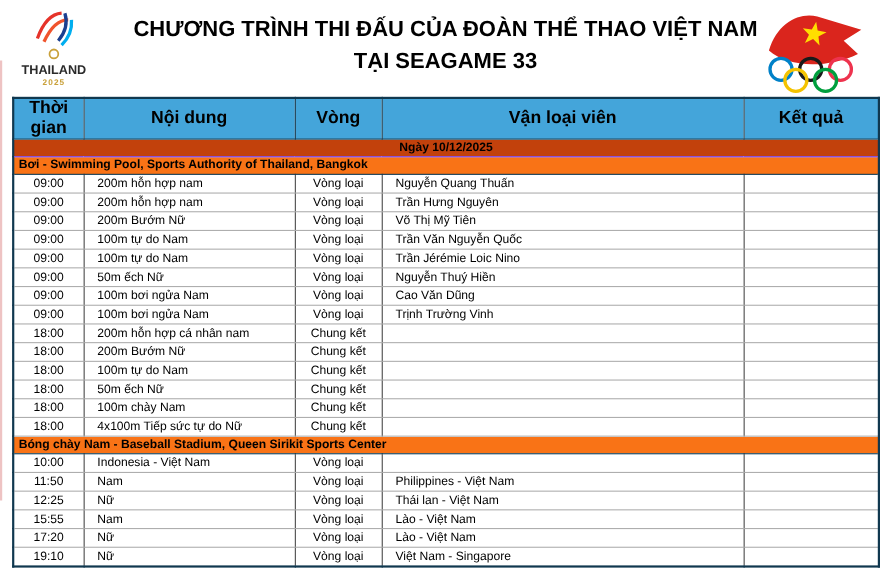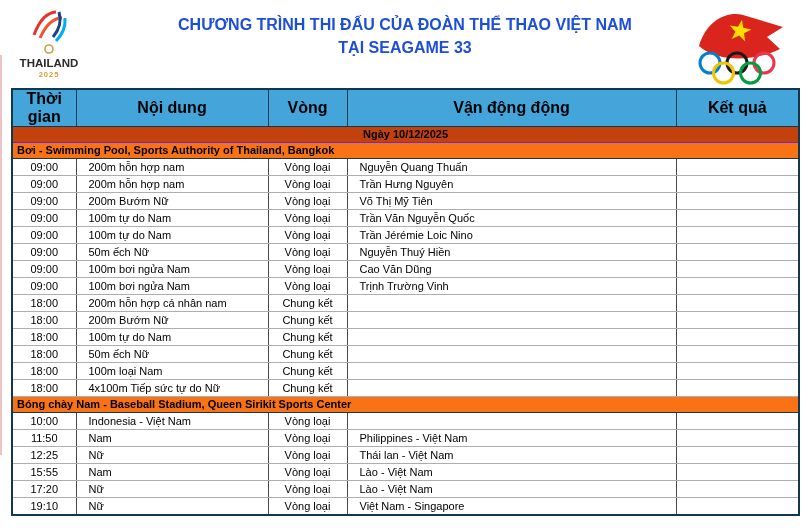--- a/index.html
+++ b/index.html
@@ -4,21 +4,21 @@
 <style>
   html,body{margin:0;padding:0;}
   body{
     width:810px;height:528px;overflow:hidden;background:#ffffff;
     font-family:"Liberation Sans", sans-serif;position:relative;
   }
   
   .page-header{position:absolute;left:0;top:0;width:810px;height:88px;}
   .title-wrap{
     position:absolute;left:105px;right:105px;top:13px;text-align:center;
-    color:#1d4ed8;font-weight:bold;font-size:16px;line-height:1.45;
+    color:#000000;font-weight:bold;font-size:20px;line-height:1.45;
   }
   .thailand-logo{position:absolute;left:12px;top:5px;width:72px;height:76px;}
   .vn-logo{position:absolute;left:693px;top:6px;width:92px;height:80px;}
   svg text{font-family:"Liberation Sans", sans-serif;}
   
   .edge-strip{position:absolute;left:0;top:55px;width:2px;height:400px;background:#eec3c3;}
   
   table.sched{
     position:absolute;left:11px;top:88px;width:787px;
     border-collapse:collapse;table-layout:fixed;
@@ -94,21 +94,21 @@
       <col style="width:192px">
       <col style="width:79px">
     <col style="width:329px">
       <col style="width:123px">
   </colgroup>
   <tbody>
       <tr class="head-row">
         <th>Thời gian</th>
         <th>Nội dung</th>
         <th>Vòng</th>
-        <th>Vận động động</th>
+        <th>Vận loại viên</th>
         <th>Kết quả</th>
       </tr>
       <tr class="date-row">
         <td colspan="5">Ngày 10/12/2025</td>
       </tr>
       <tr class="section-row">
         <td colspan="5">Bơi - Swimming Pool, Sports Authority of Thailand, Bangkok</td>
       </tr>
       <tr class="data-row">
         <td class="col-time">09:00</td>
@@ -189,21 +189,21 @@
       </tr>
       <tr class="data-row">
         <td class="col-time">18:00</td>
         <td class="col-event">50m ếch Nữ</td>
         <td class="col-round">Chung kết</td>
         <td class="col-athlete"></td>
         <td class="col-result"></td>
       </tr>
       <tr class="data-row">
         <td class="col-time">18:00</td>
-        <td class="col-event">100m loại Nam</td>
+        <td class="col-event">100m chày Nam</td>
         <td class="col-round">Chung kết</td>
         <td class="col-athlete"></td>
         <td class="col-result"></td>
       </tr>
       <tr class="data-row">
         <td class="col-time">18:00</td>
         <td class="col-event">4x100m Tiếp sức tự do Nữ</td>
         <td class="col-round">Chung kết</td>
         <td class="col-athlete"></td>
         <td class="col-result"></td>

